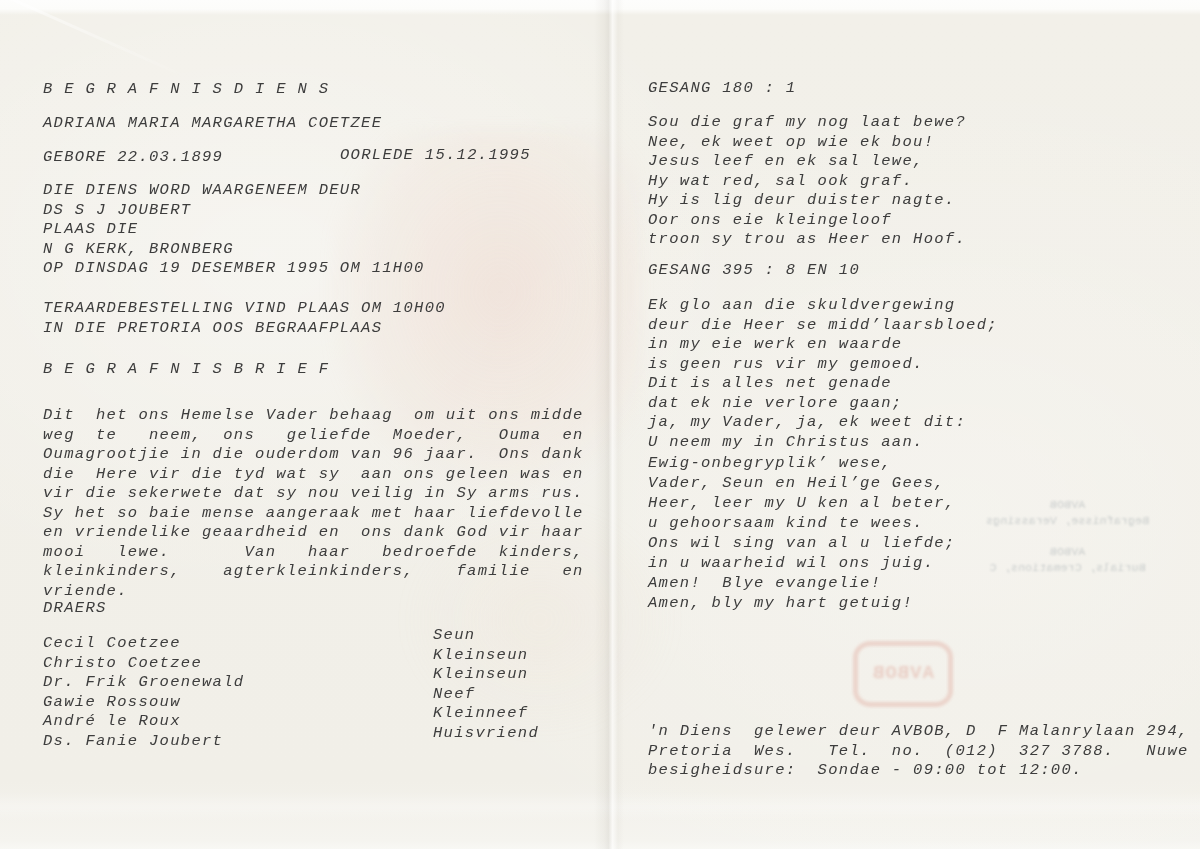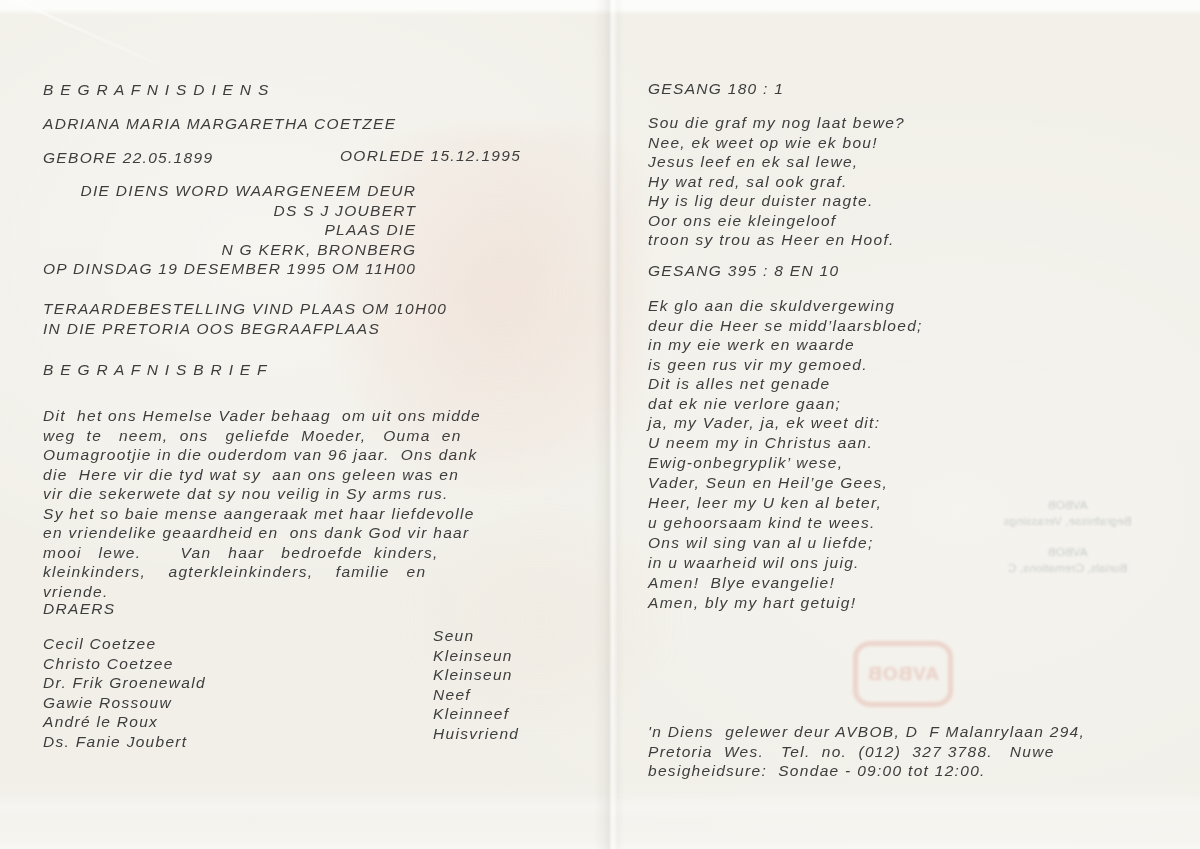--- a/index.html
+++ b/index.html
@@ -2,21 +2,21 @@
 <html><head>
 <meta charset="utf-8">
 <style>
   html,body{margin:0;padding:0;background:#e9e9e7;}
   .scan{
     position:relative;width:1200px;height:849px;overflow:hidden;
     background:
       radial-gradient(ellipse 700px 500px at 22% 30%, rgba(255,255,255,0.35), transparent 70%),
       radial-gradient(ellipse 800px 600px at 80% 60%, rgba(255,255,255,0.25), transparent 75%),
       linear-gradient(180deg,#fdfdfc 0px,#fcfcfa 9px,#f2f0e9 15px,#f1efe8 92%,#f5f4ef 99%,#f8f8f4 100%);
-    font-family:Liberation Sans, sans-serif;
+    font-family:Liberation Mono, monospace;
     font-style:italic;
     font-size:15.5px;
     letter-spacing:1.3px;
     line-height:19.5px;
     color:#3d3d3d;
   }
   .abs{position:absolute;white-space:pre;}
   .fold{
     position:absolute;left:594px;top:0;width:30px;height:849px;pointer-events:none;
     background:linear-gradient(90deg,transparent 0%,rgba(115,105,90,0.06) 35%,rgba(90,82,70,0.09) 48%,rgba(255,255,255,0.55) 62%,rgba(115,105,90,0.04) 80%,transparent 100%);
@@ -63,24 +63,24 @@
 
   <div class="blob1"></div>
   <div class="blob2"></div>
   <div class="crease-tl"></div>
   <div class="sheen-bottom"></div>
 
   <div class="abs" style="left:43px;top:80px;">B E G R A F N I S D I E N S</div>
 
   <div class="abs" style="left:43px;top:114px;">ADRIANA MARIA MARGARETHA COETZEE</div>
 
-  <div class="abs" style="left:43px;top:148px;">GEBORE 22.05.1899</div>
+  <div class="abs" style="left:43px;top:148px;">GEBORE 22.03.1899</div>
   <div class="abs" style="left:340px;top:146px;">OORLEDE 15.12.1995</div>
 
-  <div class="abs lines" style="left:43px;top:181px;text-align:right;"><div>DIE DIENS WORD WAARGENEEM DEUR</div><div>DS S J JOUBERT</div><div>PLAAS DIE</div><div>N G KERK, BRONBERG</div><div>OP DINSDAG 19 DESEMBER 1995 OM 11H00</div></div>
+  <div class="abs lines" style="left:43px;top:181px;"><div>DIE DIENS WORD WAARGENEEM DEUR</div><div>DS S J JOUBERT</div><div>PLAAS DIE</div><div>N G KERK, BRONBERG</div><div>OP DINSDAG 19 DESEMBER 1995 OM 11H00</div></div>
 
   <div class="abs lines" style="left:43px;top:291px;margin-top:8px;"><div>TERAARDEBESTELLING VIND PLAAS OM 10H00</div><div>IN DIE PRETORIA OOS BEGRAAFPLAAS</div></div>
 
   <div class="abs" style="left:43px;top:360px;">B E G R A F N I S B R I E F</div>
 
   <div class="abs lines" style="left:43px;top:406px;"><div>Dit  het ons Hemelse Vader behaag  om uit ons midde</div><div>weg  te   neem,  ons   geliefde  Moeder,   Ouma  en</div><div>Oumagrootjie in die ouderdom van 96 jaar.  Ons dank</div><div>die  Here vir die tyd wat sy  aan ons geleen was en</div><div>vir die sekerwete dat sy nou veilig in Sy arms rus.</div><div>Sy het so baie mense aangeraak met haar liefdevolle</div><div>en vriendelike geaardheid en  ons dank God vir haar</div><div>mooi   lewe.       Van   haar   bedroefde  kinders,</div><div>kleinkinders,    agterkleinkinders,    familie   en</div><div>vriende.</div></div>
 
   <div class="abs" style="left:43px;top:599px;">DRAERS</div>
 
   <div class="abs lines" style="left:43px;top:634px;"><div>Cecil Coetzee</div><div>Christo Coetzee</div><div>Dr. Frik Groenewald</div><div>Gawie Rossouw</div><div>André le Roux</div><div>Ds. Fanie Joubert</div></div>

